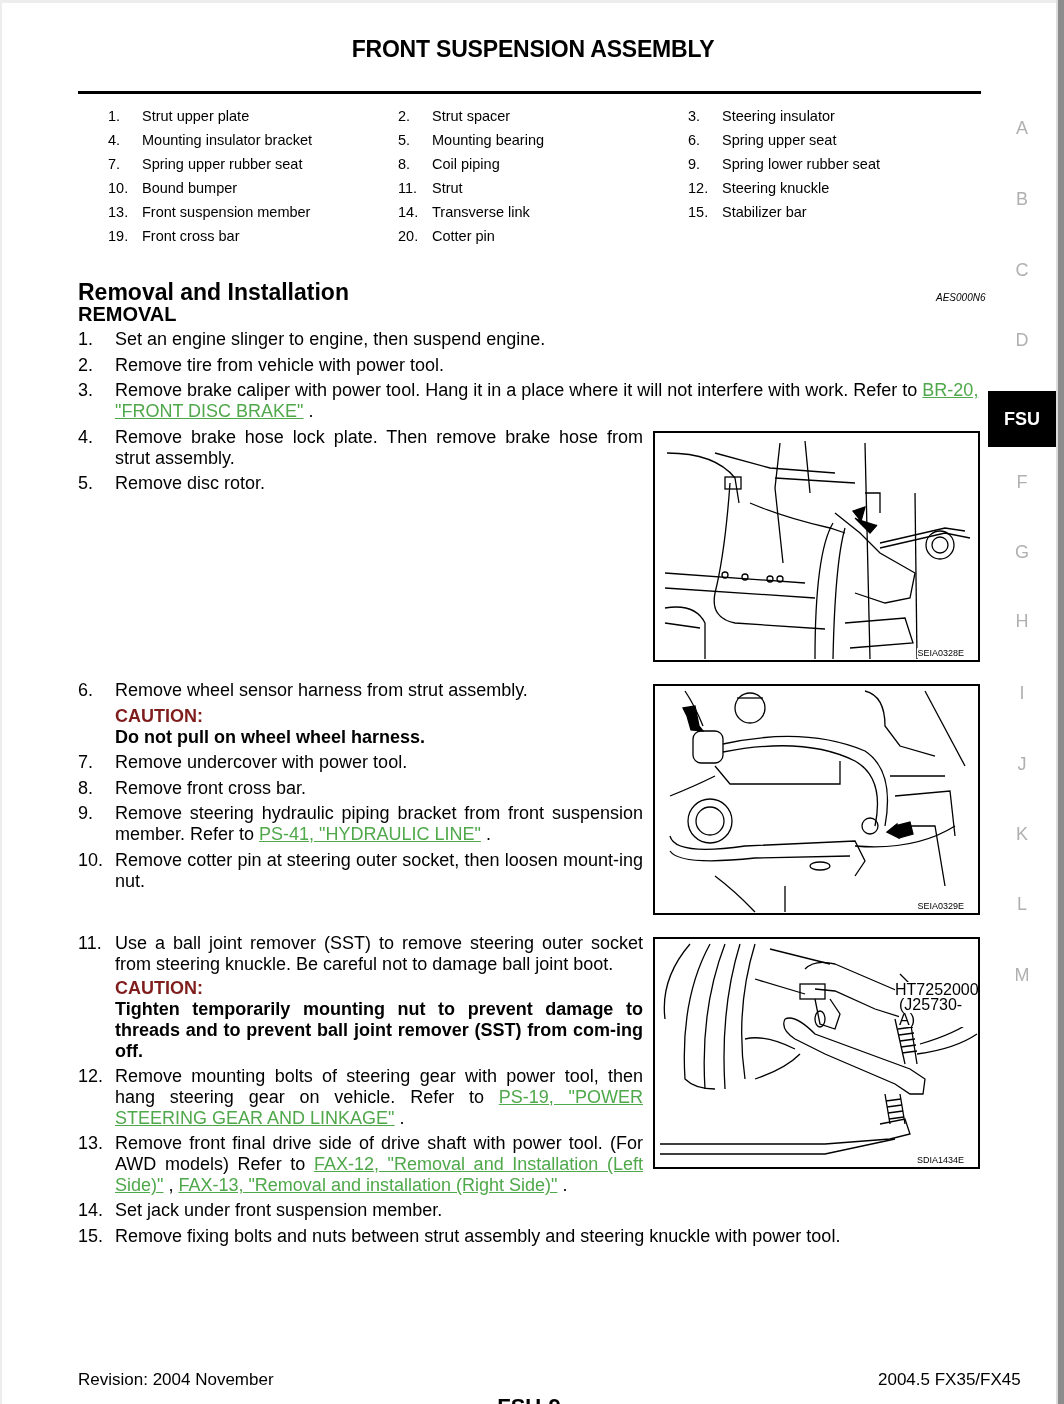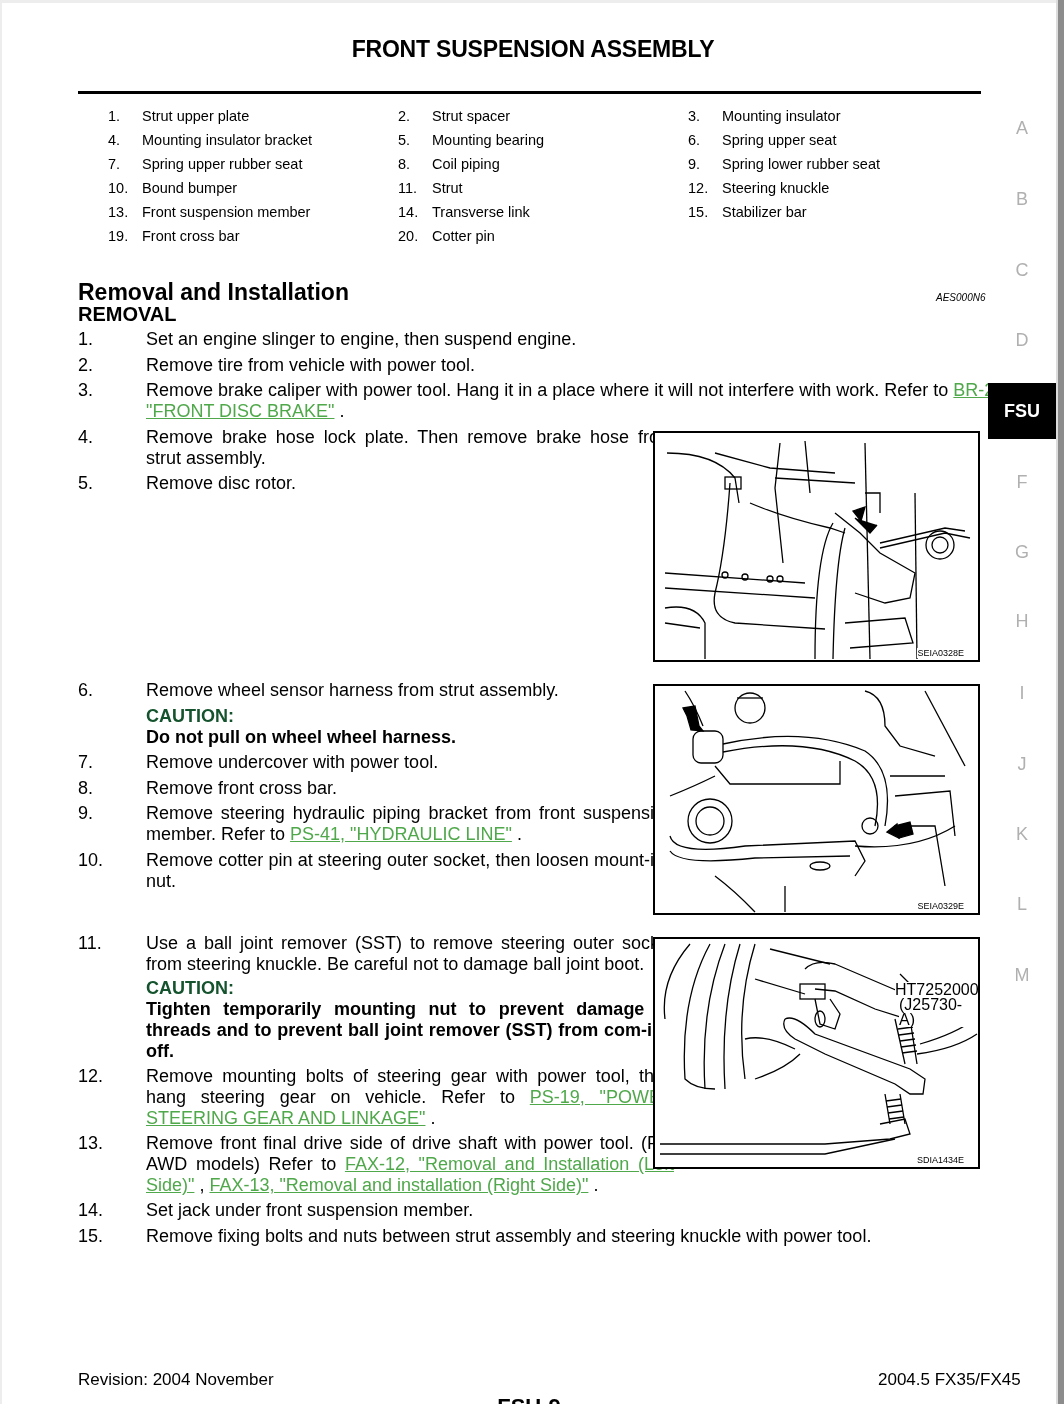--- a/index.html
+++ b/index.html
@@ -21,36 +21,36 @@
   .part .num { position: absolute; left: 0; }
   .part .name { position: absolute; left: 34px; white-space: nowrap; }
   .col0 { left: 0; } .col1 { left: 290px; } .col2 { left: 580px; }
 
   .section-title { position: absolute; left: 78px; top: 279px; font-size: 23px; font-weight: bold; }
   .section-code { position: absolute; left: 936px; top: 292px; font-size: 10px; font-style: italic; }
   .sub-title { position: absolute; left: 78px; top: 303px; font-size: 20px; font-weight: bold; }
 
   .step { position: absolute; left: 78px; font-size: 18px; line-height: 21px; }
   .step .n { position: absolute; left: 0; top: 0; }
-  .step .t { position: absolute; left: 37px; top: 0; margin-left: 31px; }
+  .step .t { position: absolute; left: 37px; top: 0; }
   .step.narrow .t { width: 528px; text-align: justify; }
   .step.wide .t { width: 868px; }
   .link { color: #4fa84a; text-decoration: underline; cursor: pointer; }
-  .caution { color: #14532d; font-weight: bold; }
+  .caution { color: #7f1d1d; font-weight: bold; }
   .bold { font-weight: bold; }
   .blk { display: block; }
 
   .figure { position: absolute; left: 653px; width: 327px; border: 2px solid #000; background: #fff; overflow: hidden; }
   .figure svg { position: absolute; left: 0; top: 0; }
   .fig-code { position: absolute; right: 14px; bottom: 2px; font-size: 9px; background: #fff; }
   .fig-label { position: absolute; font-size: 16px; line-height: 15px; margin-top: 39px; }
 
   .side-tabs { position: absolute; left: 988px; top: 0; width: 68px; height: 1404px; }
   .side-tab { position: absolute; left: 0; width: 68px; text-align: center; color: #b0b0b0; font-size: 18px; cursor: pointer; }
-  .side-tab.active { background: #000; color: #fff; font-weight: bold; height: 56px; line-height: 56px; }
+  .side-tab.active { background: #000; color: #fff; font-weight: bold; height: 56px; line-height: 56px; margin-top: 8px; }
 
   .footer { position: absolute; top: 1370px; font-size: 17px; }
   .footer-left { left: 78px; }
   .footer-center { left: 0; width: 1058px; text-align: center; font-weight: bold; font-size: 22px; top: 1366px; margin-top: 28px; }
   .footer-right { left: 878px; }
 </style>
 </head>
 <body>
 
 <div class="top-strip"></div>
@@ -66,21 +66,21 @@
     <div class="part col0">
         <span class="num">1.</span>
         <span class="name">Strut upper plate</span>
       </div>
     <div class="part col1">
         <span class="num">2.</span>
         <span class="name">Strut spacer</span>
       </div>
     <div class="part col2">
         <span class="num">3.</span>
-        <span class="name">Mounting insulator</span>
+        <span class="name">Steering insulator</span>
       </div>
   </div>
   <div class="parts-row">
     <div class="part col0">
         <span class="num">4.</span>
         <span class="name">Mounting insulator bracket</span>
       </div>
     <div class="part col1">
         <span class="num">5.</span>
         <span class="name">Mounting bearing</span>

